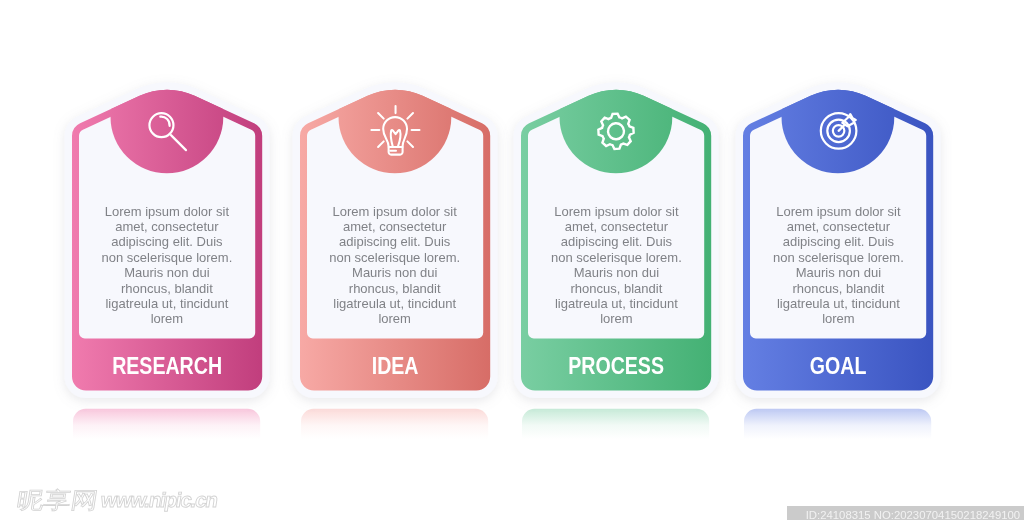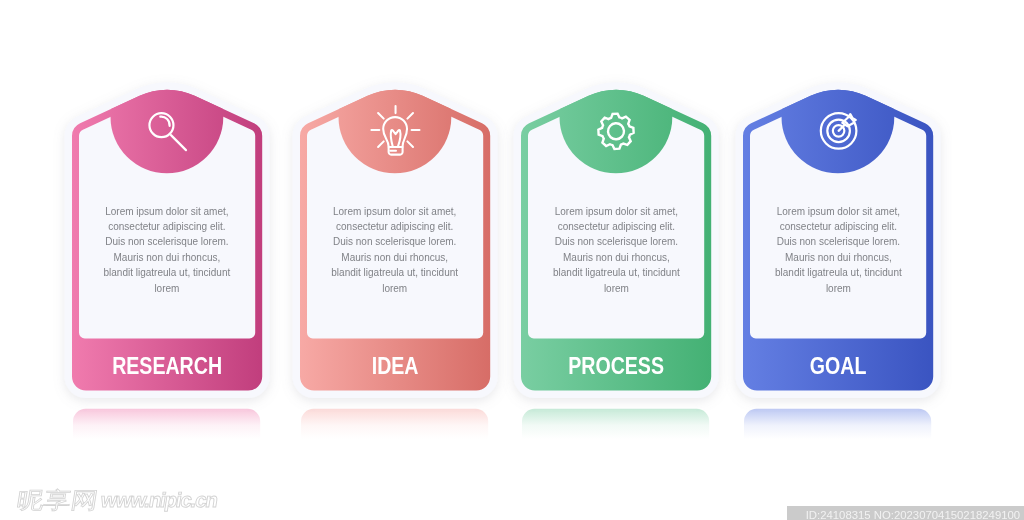--- a/index.html
+++ b/index.html
@@ -3,21 +3,21 @@
 <meta charset="utf-8">
 <title>Infographic</title>
 <style>
   html,body{margin:0;padding:0;}
   body{width:1024px;height:520px;background:#ffffff;overflow:hidden;
        font-family:"Liberation Sans",sans-serif;}
   .stage{position:relative;width:1024px;height:520px;background:#fff;}
   .card{position:absolute;width:190.2px;height:400px;}
   .cardsvg{position:absolute;left:-24px;top:-24px;overflow:visible;}
   .body-text{position:absolute;left:29.1px;width:132px;text-align:center;
-             color:#808287;font-size:10px;line-height:15.4px;}
+             color:#808287;font-size:13px;line-height:15.4px;}
   .title{position:absolute;left:0;width:100%;text-align:center;color:#fff;
          font-weight:bold;font-size:23.8px;transform:scaleX(.823);}
   .wm{position:absolute;left:15px;top:484px;font-size:27px;line-height:27px;
       color:#ffffff;-webkit-text-stroke:.9px #d3d3d3;letter-spacing:0px;
       font-family:"DejaVu Sans",sans-serif;
       transform:skewX(-9deg);transform-origin:0 100%;white-space:nowrap;}
   .wmurl{font-family:"Liberation Sans",sans-serif;font-size:20.5px;
       letter-spacing:-1.2px;margin-left:3px;font-weight:bold;}
   .wmcn{display:inline-block;transform:scaleY(.84);transform-origin:0 100%;}
   .idbar{position:absolute;left:787.4px;top:506px;width:251px;height:19.6px;

